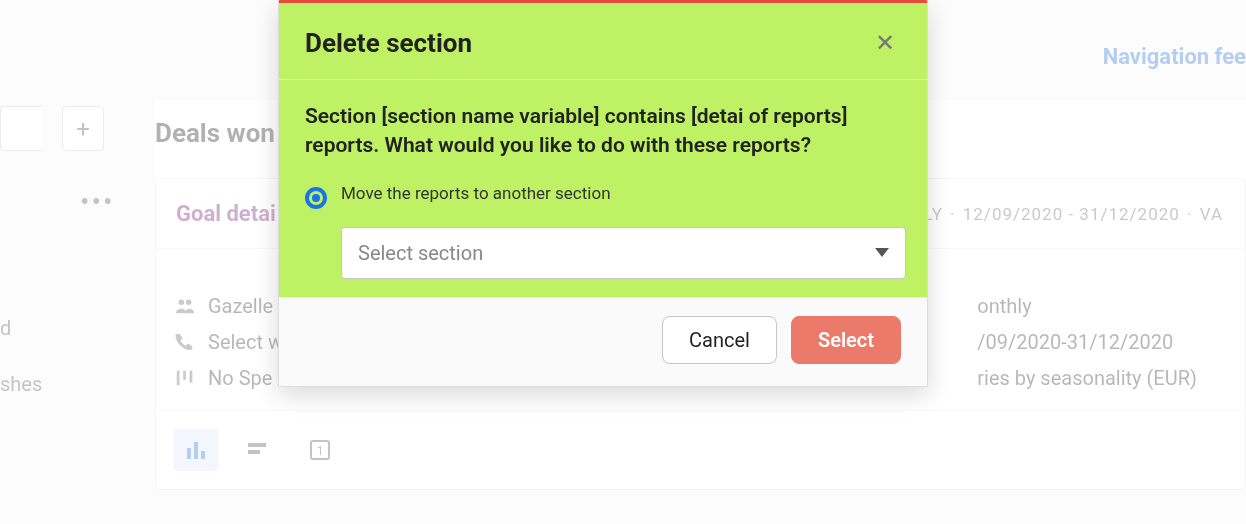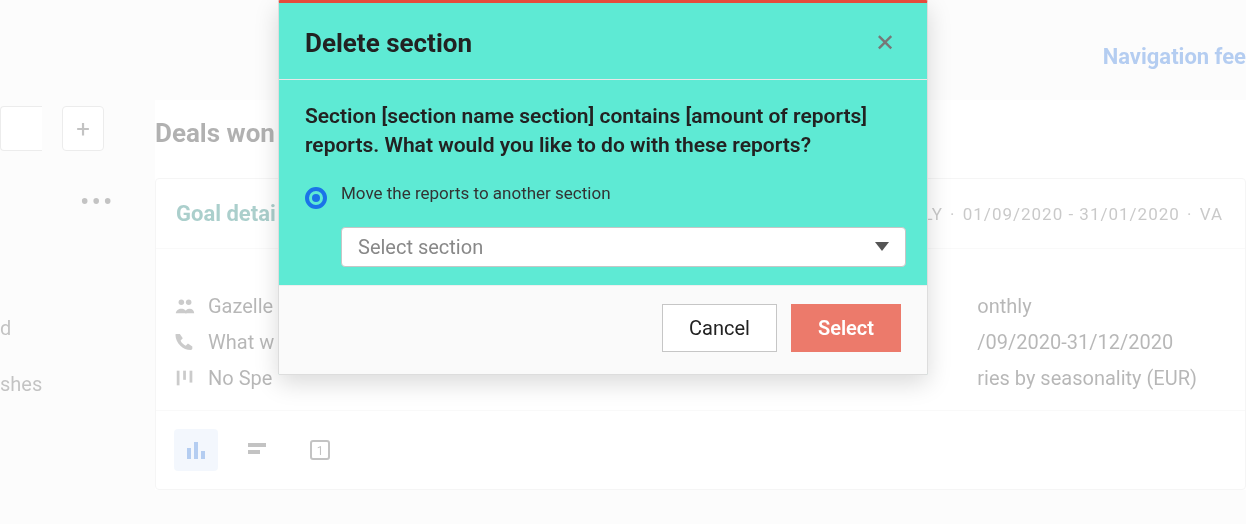--- a/index.html
+++ b/index.html
@@ -23,63 +23,63 @@
   .dots { position: absolute; left: 80px; top: 185px; font-size: 28px; color: #555; letter-spacing: 2px; cursor: pointer; }
 
   .card {
     position: absolute; left: 155px; top: 100px; right: 0; background: #fff;
   }
   .card-title { font-size: 26px; font-weight: 700; color: #222; padding: 18px 0 30px 0; }
   .panel {
     border: 1px solid #e2e2e2; border-radius: 4px; background: #fff;
   }
   .panel-head { display:flex; align-items:center; justify-content:space-between; padding: 22px 20px; border-bottom: 1px solid #eee; }
-  .ph-left { font-size: 22px; font-weight: 700; color: #0f766e; }
+  .ph-left { font-size: 22px; font-weight: 700; color: #701a75; }
   .ph-right { font-size: 17px; color: #666; letter-spacing: 1px; }
   .ph-right span { padding: 0 2px; }
   .details { padding: 12px 18px 20px 18px; display:flex; justify-content:space-between; font-size:20px; color:#333; }
   .det-col { display:flex; flex-direction:column; gap:12px;margin-top:33px; }
   .det-row { display:flex; align-items:center; gap:12px; }
   .ico { width: 22px; height: 22px; color:#6a6a6a; flex: 0 0 22px; }
 
   .viewbar { display:flex; align-items:center; gap:18px; padding: 18px 18px; border-top: 1px solid #eee; }
   .vb-btn { width:44px; height:42px; border-radius:4px; display:flex; align-items:center; justify-content:center; cursor:pointer; }
   .vb-active { background:#dce9f9; color:#2a6fd6; }
   .vb-ico { width: 24px; height: 24px; }
 
   .corner-x { position:absolute; right: 0; top: 116px; font-size: 26px; color:#555; cursor:pointer; }
 
   
   .modal-wrap { position:absolute; inset:0; z-index:10; }
   .modal {
     position: absolute; left: 278px; top: 0; width: 650px;
-    background: #5eead4; border: 1px solid #ddd; box-shadow: 0 8px 24px rgba(0,0,0,0.15);
+    background: #bef264; border: 1px solid #ddd; box-shadow: 0 8px 24px rgba(0,0,0,0.15);
     border-top: 3px solid #e64b3c; border-radius: 2px;
   }
   .m-head { padding: 22px 26px 18px 26px; display:flex; align-items:center; justify-content:space-between; border-bottom: 1px solid #e8e8e8; }
   .m-title { font-size: 26px; font-weight: 700; color: #222; }
   .m-close { font-size: 24px; color: #777; cursor:pointer; padding: 4px 6px; }
   .m-body { padding: 22px 26px 18px 26px; }
   .m-msg { font-size: 21px; font-weight: 600; color: #222; line-height: 1.4; margin-bottom: 22px; }
   .opt { display:flex; align-items:flex-start; gap: 14px; margin-bottom: 18px; }
   .radio {
     width: 22px; height: 22px; border-radius: 50%; border: 4px solid #ccc; margin-top: 4px; flex: 0 0 22px;
     display:flex; align-items:center; justify-content:center; cursor:pointer;
   }
   .radio.sel { border-color: #1a73e8; }
   .radio.sel::after { content: ""; width: 8px; height: 8px; border-radius:50%; background:#1a73e8; }
   .opt-label { font-size: 17px; color:#333; }
   .select {
-    margin-left: 36px; margin-top: 10px; width: 565px; height: 40px; border:1px solid #c6c6c6; border-radius:4px;
+    margin-left: 36px; margin-top: 10px; width: 565px; height: 52px; border:1px solid #c6c6c6; border-radius:4px;
     padding: 0 16px; display:flex; align-items:center; justify-content:space-between; color:#888; font-size:20px;
     cursor:pointer; background:#fff;
   }
   .caret { width: 0; height: 0; border-left: 7px solid transparent; border-right: 7px solid transparent; border-top: 9px solid #555; }
   .m-foot { padding: 18px 26px 22px 26px; display:flex; justify-content:flex-end; gap: 14px; background:#fafafa; border-top:1px solid #eee;}
-  .btn { height: 48px; padding: 0 26px; font-size: 20px; border-radius: 0; cursor:pointer; display:flex; align-items:center; justify-content:center; }
+  .btn { height: 48px; padding: 0 26px; font-size: 20px; border-radius: 8px; cursor:pointer; display:flex; align-items:center; justify-content:center; }
   .btn-cancel { background:#fff; border:1px solid #c6c6c6; color:#222; }
   .btn-del { background:#ec7a6b; border:1px solid #ec7a6b; color:#fff; font-weight:600; }
 </style>
 </head>
 <body>
 
 <div class="bg">
 
   <div class="nav-link">Navigation fee</div>
 
@@ -95,41 +95,41 @@
   <div class="corner-x">✕</div>
 
   <div class="card">
     <div class="card-title">Deals won</div>
 
     <div class="panel">
       <div class="panel-head">
         <div class="ph-left">Goal detai</div>
         <div class="ph-right">
           · <span>MONTHLY</span>
-          · <span>01/09/2020 - 31/01/2020</span>
+          · <span>12/09/2020 - 31/12/2020</span>
           · <span>VA</span>
         </div>
       </div>
 
       <div class="details">
         <div class="det-col">
           <div class="det-row">
             <svg class="ico" viewBox="0 0 24 24" fill="currentColor">
                 <circle cx="8" cy="8" r="3"></circle>
                 <circle cx="16" cy="8" r="3"></circle>
                 <path d="M2 20c0-3 3-5 6-5s6 2 6 5"></path>
                 <path d="M12 20c0-3 2-5 5-5s5 2 5 5"></path>
               </svg>
             <span>Gazelle</span>
           </div>
           <div class="det-row">
             <svg class="ico" viewBox="0 0 24 24" fill="currentColor">
                 <path d="M6 2l4 6-3 3c1 3 4 6 7 7l3-3 6 4v3c0 1-1 2-2 2C10 24 0 14 0 3c0-1 1-1 2-1h4z" transform="scale(0.8) translate(2,2)"></path>
               </svg>
-            <span>What w</span>
+            <span>Select w</span>
           </div>
           <div class="det-row">
             <svg class="ico" viewBox="0 0 24 24" fill="currentColor">
                 <rect x="3" y="4" width="3" height="16"></rect>
                 <rect x="10" y="4" width="3" height="10"></rect>
                 <rect x="17" y="4" width="3" height="13"></rect>
               </svg>
             <span>No Spe</span>
           </div>
         </div>
@@ -176,21 +176,21 @@
 
 <div class="modal-wrap">
   <div class="modal">
 
     <div class="m-head">
       <div class="m-title">Delete section</div>
       <div class="m-close">✕</div>
     </div>
 
     <div class="m-body">
-      <div class="m-msg">Section [section name section] contains [amount of reports] reports. What would you like to do with these reports?</div>
+      <div class="m-msg">Section [section name variable] contains [detai of reports] reports. What would you like to do with these reports?</div>
 
       <div class="opt">
         <div class="radio sel"></div>
         <div class="opt-label">Move the reports to another section</div>
       </div>
       <div class="select">
         <span>Select section</span>
         <div class="caret"></div>
       </div>
 

